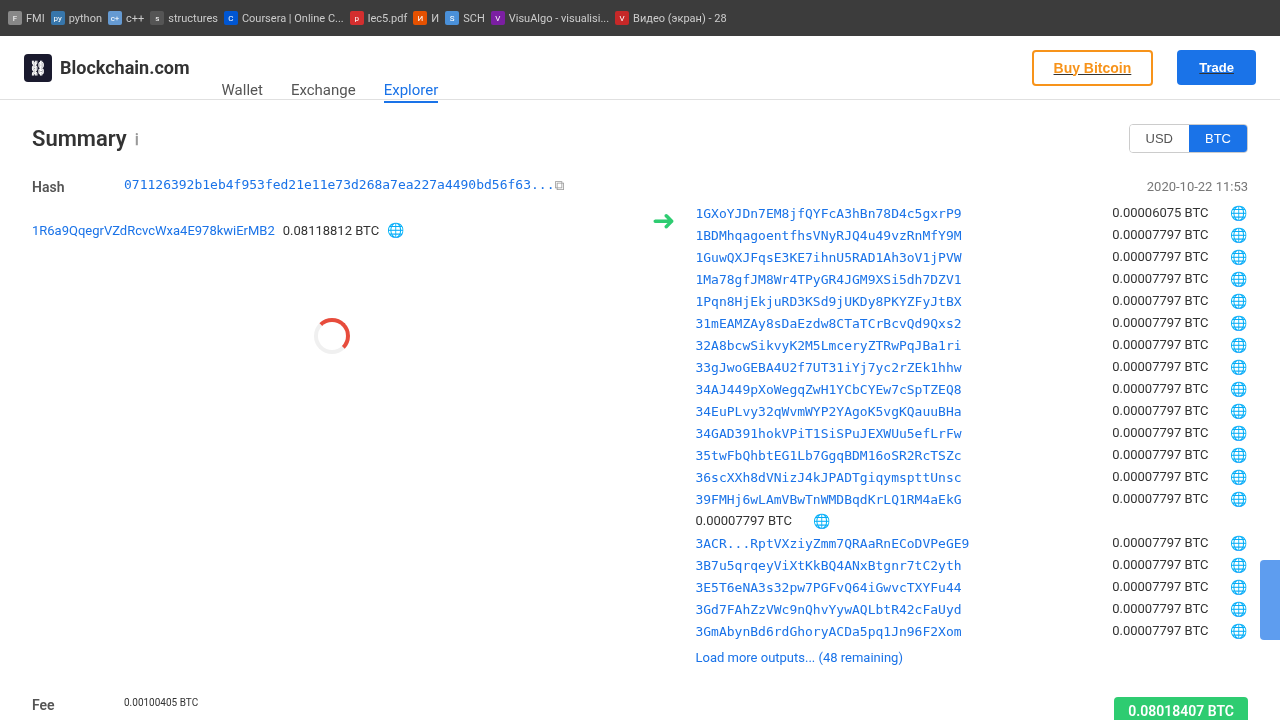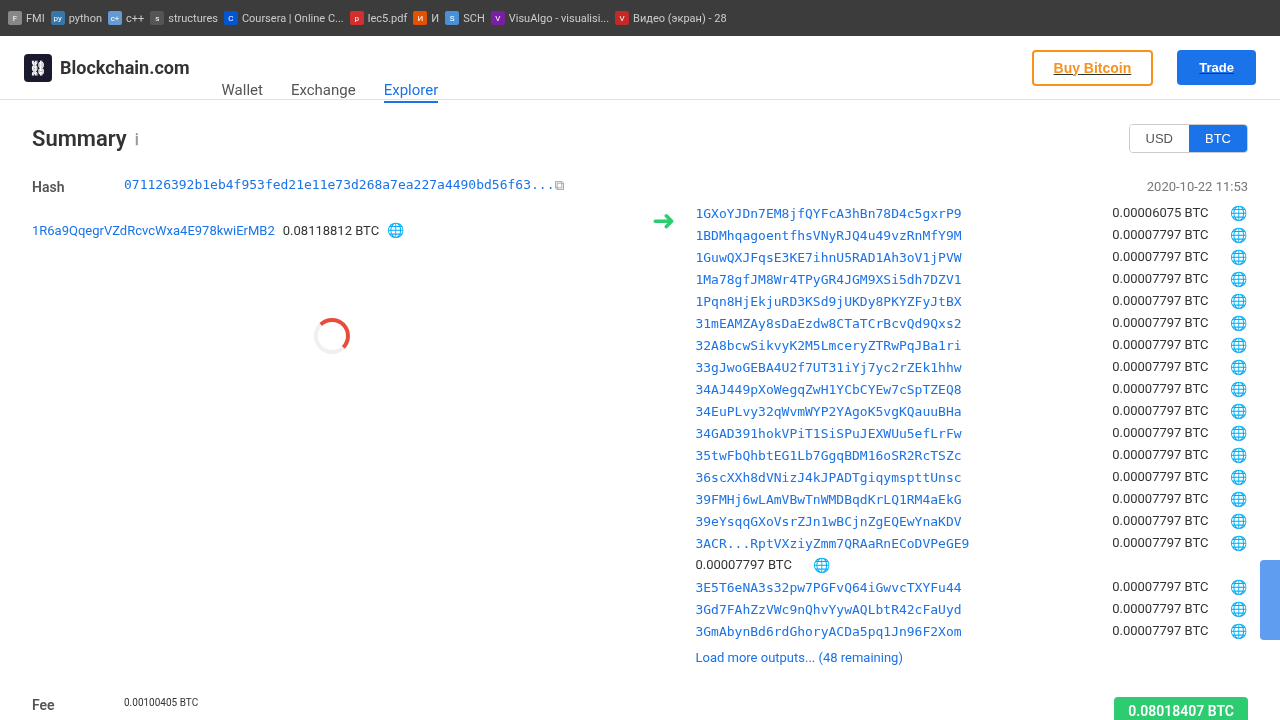--- a/index.html
+++ b/index.html
@@ -540,34 +540,34 @@
         </div>
       </div>
       <div class="output-row">
         <a class="output-addr">39FMHj6wLAmVBwTnWMDBqdKrLQ1RM4aEkG</a>
         <div class="output-amount">
           <span>0.00007797 BTC</span>
           <span class="globe-icon">🌐</span>
         </div>
       </div>
       <div class="output-row">
-        <a class="output-addr">39eYsqqGXoVsrZJn1wBCjnZgEQEwYnaKDV</a>
         <div class="output-amount">
           <span>0.00007797 BTC</span>
           <span class="globe-icon">🌐</span>
         </div>
       </div>
       <div class="output-row">
         <a class="output-addr">3ACR...RptVXziyZmm7QRAaRnECoDVPeGE9</a>
         <div class="output-amount">
           <span>0.00007797 BTC</span>
           <span class="globe-icon">🌐</span>
         </div>
       </div>
       <div class="output-row">
+        <a class="output-addr">3B7u5qrqeyViXtKkBQ4ANxBtgnr7tC2yth</a>
         <div class="output-amount">
           <span>0.00007797 BTC</span>
           <span class="globe-icon">🌐</span>
         </div>
       </div>
       <div class="output-row">
         <a class="output-addr">3E5T6eNA3s32pw7PGFvQ64iGwvcTXYFu44</a>
         <div class="output-amount">
           <span>0.00007797 BTC</span>
           <span class="globe-icon">🌐</span>

